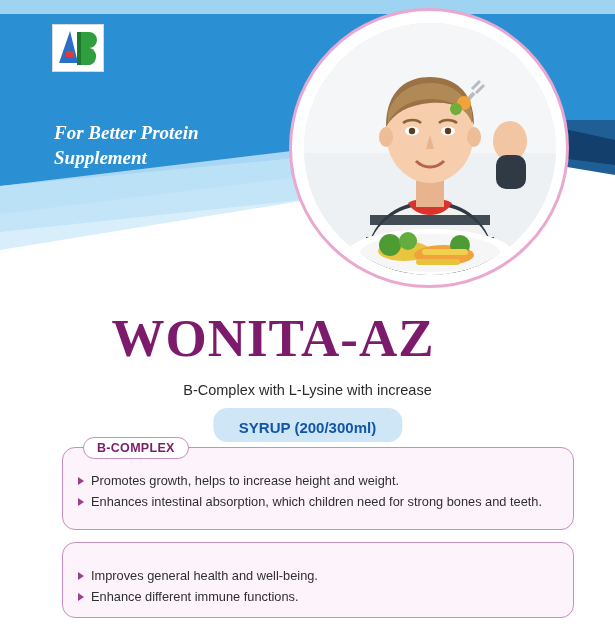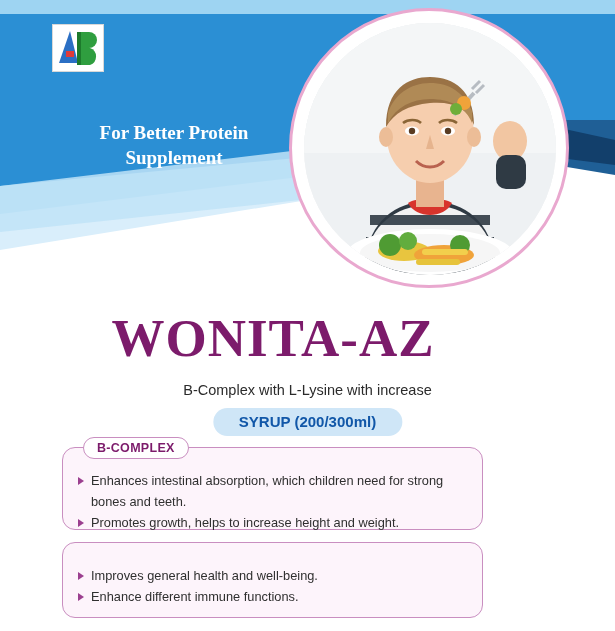--- a/index.html
+++ b/index.html
@@ -54,21 +54,21 @@
   .headline {
     position: absolute;
     left: 54px;
     top: 120px;
     width: 240px;
     color: #ffffff;
     font-family: "Liberation Serif", serif;
     font-weight: bold;
     font-size: 19px;
     line-height: 25px;
-    text-align: center;
+    font-style: italic;
   }
 
   
   .photo-ring {
     position: absolute;
     left: 289px;
     top: 8px;
     width: 280px;
     height: 280px;
     border-radius: 50%;
@@ -114,30 +114,30 @@
 
   .form-pill {
     position: absolute;
     left: 50%;
     top: 408px;
     transform: translateX(-50%);
     background: #cfe6f7;
     color: #1157a8;
     font-weight: bold;
     font-size: 15px;
-    padding: 5px 26px 6px 26px;
+    padding: 11px 26px 6px 26px;
     border-radius: 14px;
     white-space: nowrap;
   }
 
   
   .info-box {
     position: absolute;
     left: 62px;
-    width: 421px;
+    width: 512px;
     box-sizing: border-box;
     background: #fdf4fb;
     border: 1px solid #c98ec0;
     border-radius: 13px;
   }
   .info-box.one { top: 447px; height: 83px; }
   .info-box.two { top: 542px; height: 76px; }
 
   .box-tag {
     position: absolute;
@@ -270,22 +270,22 @@
     </div>
   </div>
 
   <div class="product-name">WONITA-AZ</div>
   <div class="subtitle">B-Complex with L-Lysine with increase</div>
   <div class="form-pill">SYRUP (200/300ml)</div>
 
   <div class="info-box one">
     <div class="box-tag">B-COMPLEX</div>
     <ul class="bullets">
+      <li>Promotes growth, helps to increase height and weight.</li>
       <li>Enhances intestinal absorption, which children need for strong bones and teeth.</li>
-      <li>Promotes growth, helps to increase height and weight.</li>
     </ul>
   </div>
 
   <div class="info-box two">
     <ul class="bullets">
       <li>Improves general health and well-being.</li>
       <li>Enhance different immune functions.</li>
     </ul>
   </div>
 

